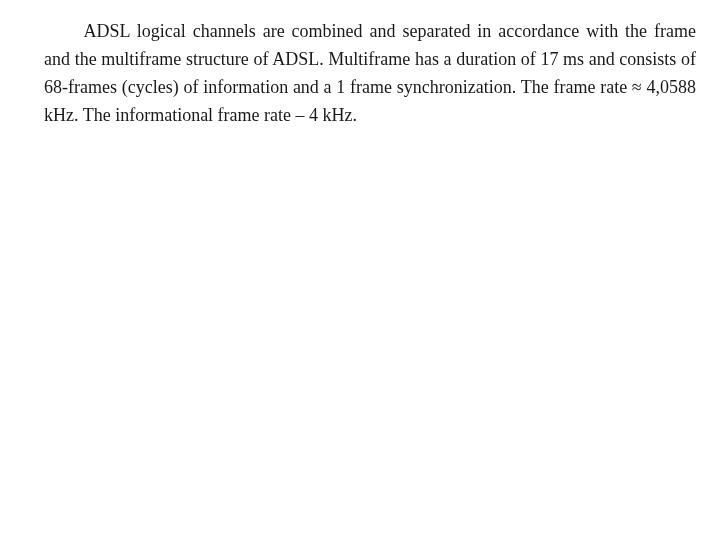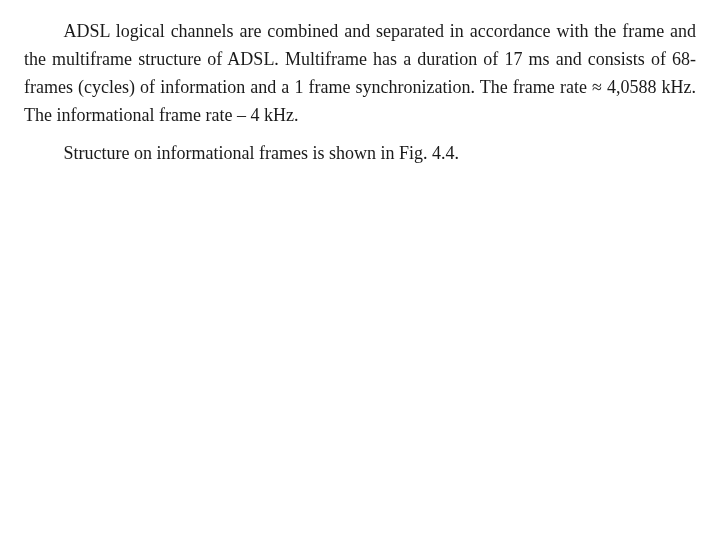--- a/index.html
+++ b/index.html
@@ -17,20 +17,21 @@
       justify-content: center;
       padding: 18px 24px 18px 24px;
       font-family: "Times New Roman", Times, serif;
       font-size: 18px;
       color: #1a1a1a;
     }
 
     .content-area {
       width: 100%;
       max-width: 672px;
+      margin-left: 20px;
     }
 
     .paragraph {
       text-align: justify;
       line-height: 1.55;
       margin-bottom: 0;
     }
 
     .paragraph + .paragraph {
       margin-top: 10px;
@@ -41,16 +42,13 @@
       width: 2.2em;
     }
   </style>
 </head>
 <body>
 
 <div class="content-area">
   <p class="paragraph">
     <span class="indent"></span>ADSL logical channels are combined and separated in accordance with the frame and the multiframe structure of ADSL. Multiframe has a duration of 17 ms and consists of 68-frames (cycles) of information and a 1 frame synchronization. The frame rate ≈ 4,0588 kHz. The informational frame rate – 4 kHz.
   </p>
-  <p class="paragraph">
-    <span class="indent"></span>Structure on informational frames is shown in Fig. 4.4.
-  </p>
 </div>
 
 </body></html>

